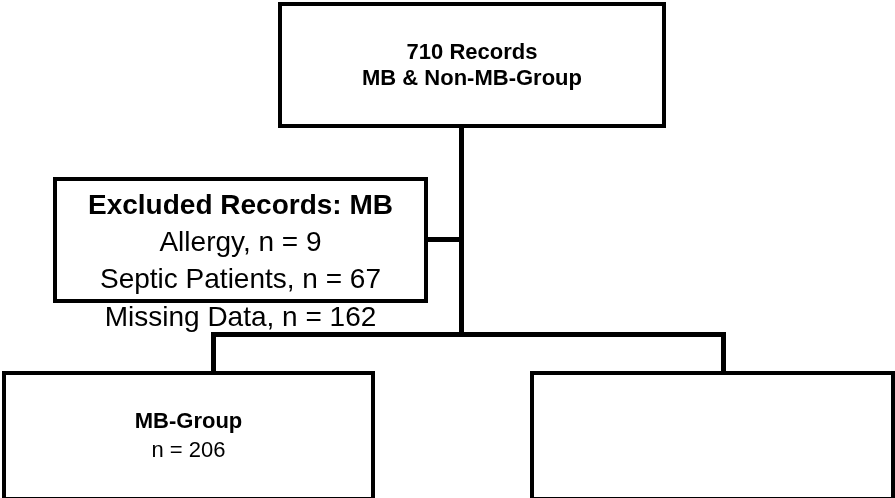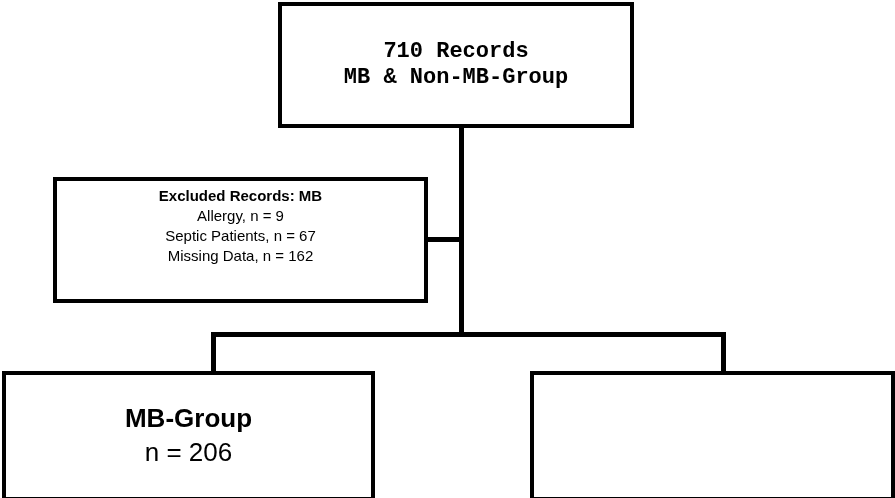--- a/index.html
+++ b/index.html
@@ -41,49 +41,48 @@
     font-size: 21px;
   }
   .node .line.bold {
     font-weight: bold;
   }
 
   
   #node-root {
     left: 278px;
     top: 2px;
-    width: 356px;
+    width: 388px;
     height: 126px;
-    font-family: Liberation Mono, monospace;
   }
   #node-root .line { font-size: 22px; }
 
   #node-excluded {
     left: 53px;
     top: 177px;
     width: 375px;
     height: 126px;
     justify-content: flex-start;
     padding-top: 5px;
   }
-  #node-excluded .line { font-size: 15px; line-height: 1.33; }
+  #node-excluded .line { font-size: 28px; line-height: 1.33; }
 
   #node-mb {
     left: 2px;
     top: 371px;
     width: 373px;
     height: 130px;
   }
   #node-nonmb {
     left: 530px;
     top: 371px;
     width: 365px;
     height: 130px;
   }
-  #node-mb .line, #node-nonmb .line { font-size: 26px; line-height: 1.30; }
+  #node-mb .line, #node-nonmb .line { font-size: 22px; line-height: 1.30; }
 
   
   .conn {
     position: absolute;
     background: #000000;
     z-index: 1;
   }
   
   #conn-trunk {
     left: 459px;

